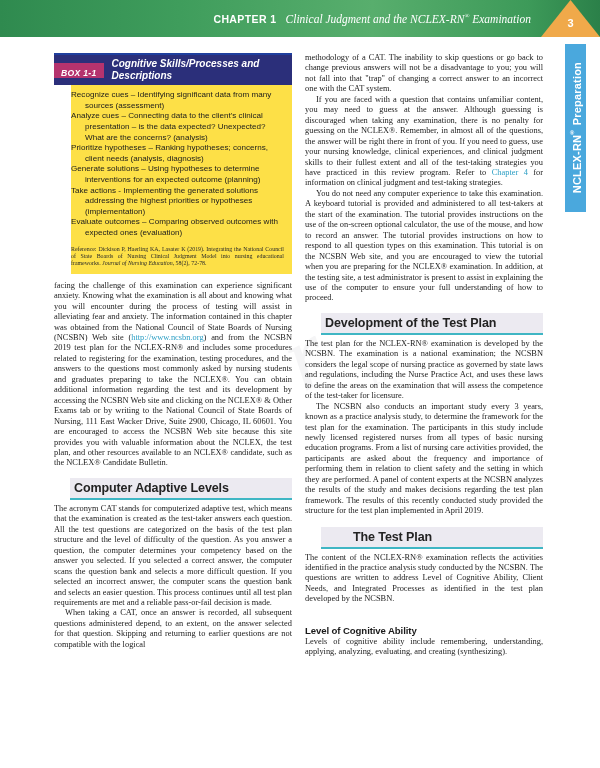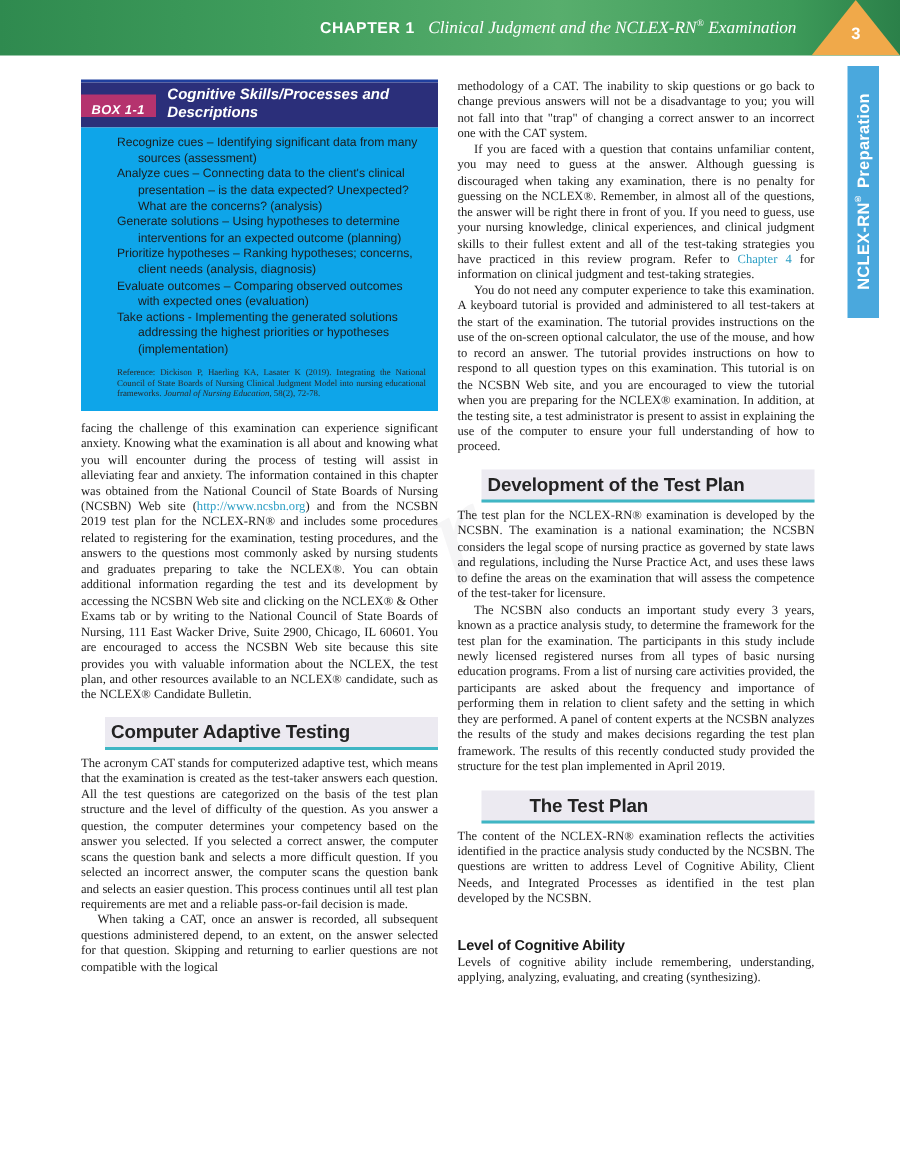--- a/index.html
+++ b/index.html
@@ -185,22 +185,23 @@
   }
   .box-title {
     color: #ffffff;
     font-family: "Liberation Sans", sans-serif;
     font-weight: bold;
     font-size: 10px;
     line-height: 11.6px;
     padding: 3px 6px 4px 8px;
   }
   .box-body {
-    background: #0ea5e9;
-    padding: 5px 8px 6px 24px;
+    background: #fde047;
+    padding: 5px 8px 6px 0;
+    margin-left: 17px;
   }
   .box-item {
     font-family: "Liberation Sans", sans-serif;
     font-size: 8.1px;
     line-height: 10.6px;
     color: #1b1b1b;
     padding-left: 14px;
     text-indent: -14px;
     margin: 0 0 0 0;
   }
@@ -270,31 +271,31 @@
       <div class="box-head">
         <div class="box-tag">BOX 1-1</div>
         <div class="box-title">
           <span>Cognitive Skills/Processes and</span><br>
           <span>Descriptions</span>
         </div>
       </div>
       <div class="box-body">
         <p class="box-item">Recognize cues – Identifying significant data from many sources (assessment)</p>
         <p class="box-item">Analyze cues – Connecting data to the client's clinical presentation – is the data expected? Unexpected? What are the concerns? (analysis)</p>
+        <p class="box-item">Prioritize hypotheses – Ranking hypotheses; concerns, client needs (analysis, diagnosis)</p>
         <p class="box-item">Generate solutions – Using hypotheses to determine interventions for an expected outcome (planning)</p>
-        <p class="box-item">Prioritize hypotheses – Ranking hypotheses; concerns, client needs (analysis, diagnosis)</p>
+        <p class="box-item">Take actions - Implementing the generated solutions addressing the highest priorities or hypotheses (implementation)</p>
         <p class="box-item">Evaluate outcomes – Comparing observed outcomes with expected ones (evaluation)</p>
-        <p class="box-item">Take actions - Implementing the generated solutions addressing the highest priorities or hypotheses (implementation)</p>
         <div class="box-ref"><span>Reference: Dickison P, Haerling KA, Lasater K (2019). Integrating the National Council of State Boards of Nursing Clinical Judgment Model into nursing educational frameworks. </span><i>Journal of Nursing Education</i><span>, 58(2), 72-78.</span></div>
       </div>
     </div>
 
     <p class="body"><span>facing the challenge of this examination can experience significant anxiety. Knowing what the examination is all about and knowing what you will encounter during the process of testing will assist in alleviating fear and anxiety. The information contained in this chapter was obtained from the National Council of State Boards of Nursing (NCSBN) Web site (</span><span class="lnk">http://www.ncsbn.org</span><span>) and from the NCSBN 2019 test plan for the NCLEX-RN® and includes some procedures related to registering for the examination, testing procedures, and the answers to the questions most commonly asked by nursing students and graduates preparing to take the NCLEX®. You can obtain additional information regarding the test and its development by accessing the NCSBN Web site and clicking on the NCLEX® &amp; Other Exams tab or by writing to the National Council of State Boards of Nursing, 111 East Wacker Drive, Suite 2900, Chicago, IL 60601. You are encouraged to access the NCSBN Web site because this site provides you with valuable information about the NCLEX, the test plan, and other resources available to an NCLEX® candidate, such as the NCLEX® Candidate Bulletin.</span></p>
 
-    <div class="h-a">Computer Adaptive Testing</div>
+    <div class="h-a">Computer Adaptive Levels</div>
 
     <p class="body" style="margin-top:4px">The acronym CAT stands for computerized adaptive test, which means that the examination is created as the test-taker answers each question. All the test questions are categorized on the basis of the test plan structure and the level of difficulty of the question. As you answer a question, the computer determines your competency based on the answer you selected. If you selected a correct answer, the computer scans the question bank and selects a more difficult question. If you selected an incorrect answer, the computer scans the question bank and selects an easier question. This process continues until all test plan requirements are met and a reliable pass-or-fail decision is made.</p>
     <p class="body indent">When taking a CAT, once an answer is recorded, all subsequent questions administered depend, to an extent, on the answer selected for that question. Skipping and returning to earlier questions are not compatible with the logical</p>
   </div>
 
   <div class="col col-right">
     <p class="body">methodology of a CAT. The inability to skip questions or go back to change previous answers will not be a disadvantage to you; you will not fall into that "trap" of changing a correct answer to an incorrect one with the CAT system.</p>
     <p class="body indent"><span>If you are faced with a question that contains unfamiliar content, you may need to guess at the answer. Although guessing is discouraged when taking any examination, there is no penalty for guessing on the NCLEX®. Remember, in almost all of the questions, the answer will be right there in front of you. If you need to guess, use your nursing knowledge, clinical experiences, and clinical judgment skills to their fullest extent and all of the test-taking strategies you have practiced in this review program. Refer to </span><span class="lnk">Chapter 4</span><span> for information on clinical judgment and test-taking strategies.</span></p>
     <p class="body indent">You do not need any computer experience to take this examination. A keyboard tutorial is provided and administered to all test-takers at the start of the examination. The tutorial provides instructions on the use of the on-screen optional calculator, the use of the mouse, and how to record an answer. The tutorial provides instructions on how to respond to all question types on this examination. This tutorial is on the NCSBN Web site, and you are encouraged to view the tutorial when you are preparing for the NCLEX® examination. In addition, at the testing site, a test administrator is present to assist in explaining the use of the computer to ensure your full understanding of how to proceed.</p>
 

